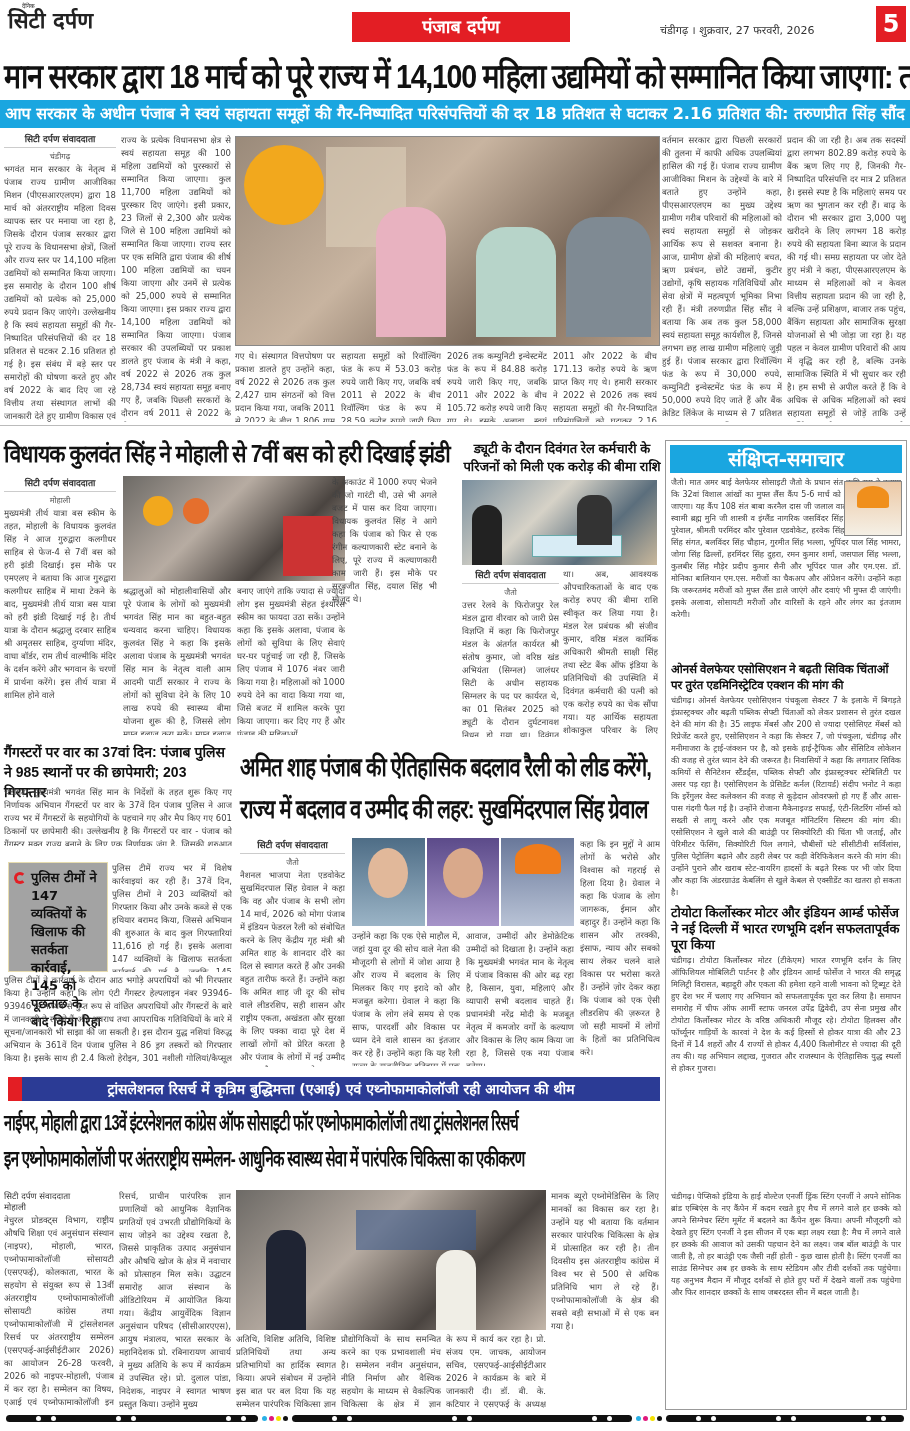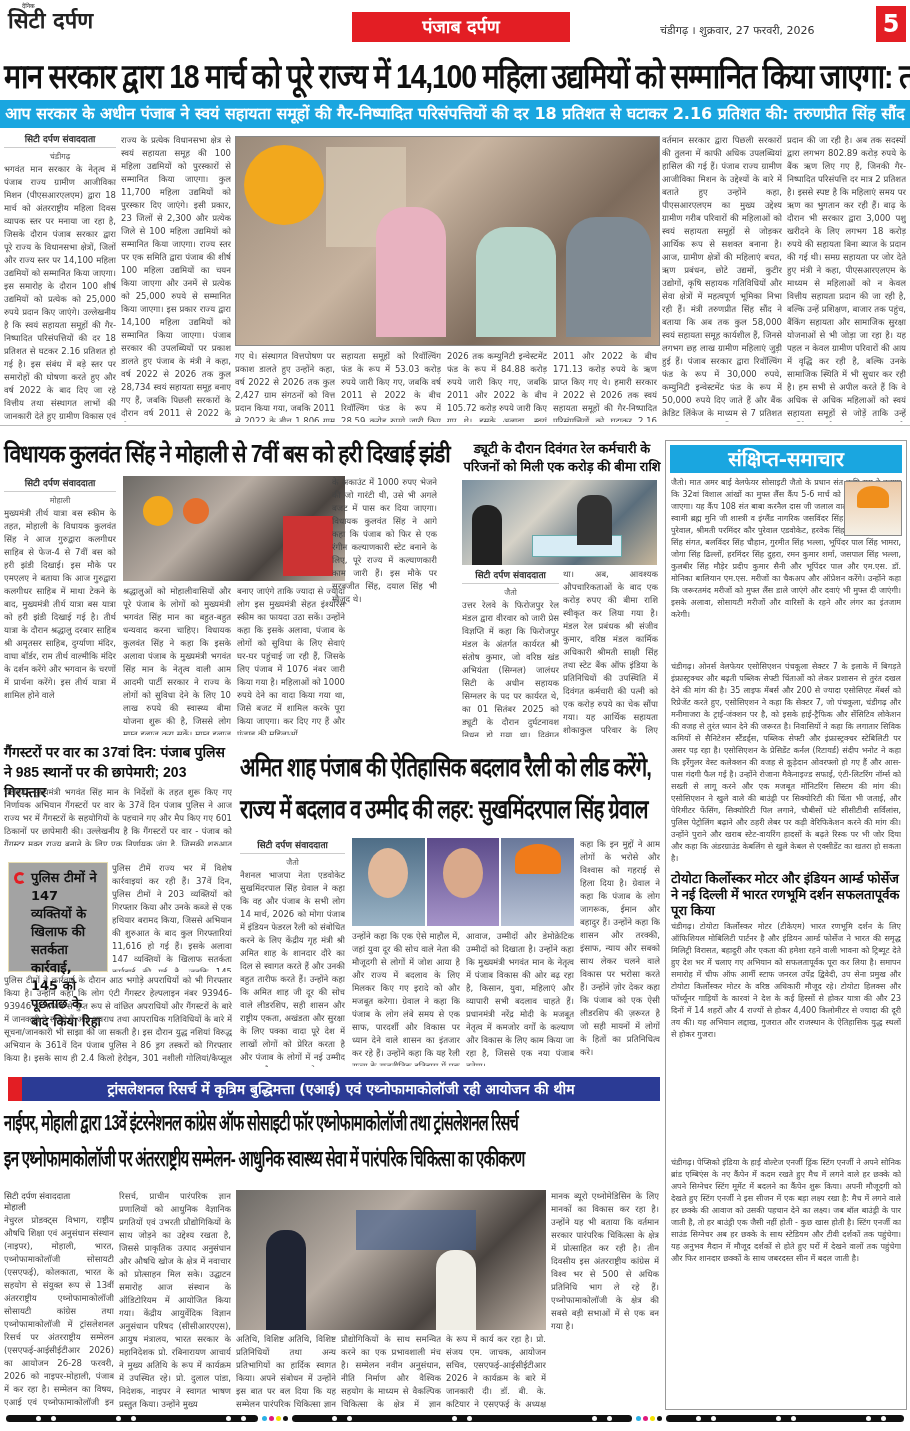--- a/index.html
+++ b/index.html
@@ -132,20 +132,21 @@
 
 <div class="abs right-box" style="left:665px;top:440px;width:242px;height:970px">
   <div class="sbar" style="margin:4px;height:28px;line-height:28px;font-size:20px">संक्षिप्त-समाचार</div>
   <div style="padding:0 5px">
     <div class="abs photo" style="left:178px;top:40px;width:58px;height:55px;background:linear-gradient(#ecc9a6,#f5f0e6)">
         <div style="margin:4px auto;width:32px;height:22px;border-radius:50% 50% 10% 10%;background:#f08f1c"></div>
       </div>
     <div class="col" style="height:180px;font-size:8px;line-height:12px;margin-top:2px">जैतो। मात अमर बाई वेलफेयर सोसाइटी जैतो के प्रधान संत ऋषि राम ने बताया कि 32वां विशाल आंखों का मुफ्त लैंस कैंप 5-6 मार्च को पूरा होने पर लगाया जाएगा। यह कैंप 108 संत बाबा करनैल दास जी जलाल वाले के आशीर्वाद से व स्वामी ब्रह्म मुनि जी शास्त्री व इंग्लैंड नागरिक जसविंदर सिंह ढिल्लों, गुरदेव सिंह पुरेवाल, श्रीमती परमिंदर कौर पुरेवाल एडवोकेट, हरवेक सिंह पालीवाल, परमिंदर सिंह संगत, बलविंदर सिंह चौहान, गुरमीत सिंह भल्ला, भूपिंदर पाल सिंह भामरा, जोगा सिंह ढिल्लों, हरमिंदर सिंह दुहरा, रमन कुमार शर्मा, जसपाल सिंह भल्ला, कुलबीर सिंह मौड़ेर प्रदीप कुमार सैनी और भूपिंदर पाल और एम.एस. डॉ. मोनिका बालियान एम.एस. मरीजों का चैकअप और ऑप्रेशन करेंगे। उन्होंने कहा कि जरूरतमंद मरीजों को मुफ्त लैंस डाले जाएंगे और दवाएं भी मुफ्त दी जाएंगी। इसके अलावा, सोसायटी मरीजों और वारिसों के रहने और लंगर का इंतजाम करेगी।</div>
   </div>
   <div style="padding:0 5px;margin-top:4px">
+    <div class="h2" style="font-size:11.5px;line-height:16px;white-space:normal">ओनर्स वेलफेयर एसोसिएशन ने बढ़ती सिविक चिंताओं पर तुरंत एडमिनिस्ट्रेटिव एक्शन की मांग की</div>
     <div class="col" style="height:206px;font-size:8px;line-height:12px;margin-top:2px">चंडीगढ़। ओनर्स वेलफेयर एसोसिएशन पंचकूला सेक्टर 7 के इलाके में बिगड़ते इंफ्रास्ट्रक्चर और बढ़ती पब्लिक सेफ्टी चिंताओं को लेकर प्रशासन से तुरंत दखल देने की मांग की है। 35 लाइफ मेंबर्स और 200 से ज्यादा एसोसिएट मेंबर्स को रिप्रेजेंट करते हुए, एसोसिएशन ने कहा कि सेक्टर 7, जो पंचकूला, चंडीगढ़ और मनीमाजरा के ट्राई-जंक्शन पर है, को इसके हाई-ट्रैफिक और सेंसिटिव लोकेशन की वजह से तुरंत ध्यान देने की जरूरत है। निवासियों ने कहा कि लगातार सिविक कमियों से सैनिटेशन स्टैंडर्ड्स, पब्लिक सेफ्टी और इंफ्रास्ट्रक्चर स्टेबिलिटी पर असर पड़ रहा है। एसोसिएशन के प्रेसिडेंट कर्नल (रिटायर्ड) संदीप भनोट ने कहा कि इर्रेगुलर वेस्ट कलेक्शन की वजह से कूड़ेदान ओवरफ्लो हो गए हैं और आस-पास गंदगी फैल गई है। उन्होंने रोजाना मैकेनाइज्ड सफाई, एंटी-लिटरिंग नॉर्म्स को सख्ती से लागू करने और एक मजबूत मॉनिटरिंग सिस्टम की मांग की। एसोसिएशन ने खुले वाले की बाउंड्री पर सिक्योरिटी की चिंता भी जताई, और पेरिमीटर फेंसिंग, सिक्योरिटी पिल लगाने, चौबीसों घंटे सीसीटीवी सर्विलांस, पुलिस पेट्रोलिंग बढ़ाने और ठहरी लेबर पर कड़ी वेरिफिकेशन करने की मांग की। उन्होंने पुराने और खराब स्टेट-वायरिंग हादसों के बढ़ते रिस्क पर भी जोर दिया और कहा कि अंडरग्राउंड केबलिंग से खुले केबल से एक्सीडेंट का खतरा हो सकता है।</div>
   </div>
   <div style="padding:0 5px;margin-top:4px">
     <div class="h2" style="font-size:13px;line-height:16px;white-space:normal">टोयोटा किर्लोस्कर मोटर और इंडियन आर्म्ड फोर्सेज ने नई दिल्ली में भारत रणभूमि दर्शन सफलतापूर्वक पूरा किया</div>
     <div class="col" style="height:232px;font-size:8px;line-height:12px;margin-top:2px">चंडीगढ़। टोयोटा किर्लोस्कर मोटर (टीकेएम) भारत रणभूमि दर्शन के लिए ऑफिशियल मोबिलिटी पार्टनर है और इंडियन आर्म्ड फोर्सेज ने भारत की समृद्ध मिलिट्री विरासत, बहादुरी और एकता की हमेशा रहने वाली भावना को ट्रिब्यूट देते हुए देश भर में चलाए गए अभियान को सफलतापूर्वक पूरा कर लिया है। समापन समारोह में चीफ ऑफ आर्मी स्टाफ जनरल उपेंद्र द्विवेदी, उप सेना प्रमुख और टोयोटा किर्लोस्कर मोटर के वरिष्ठ अधिकारी मौजूद रहे। टोयोटा हिलक्स और फॉर्च्यूनर गाड़ियों के कारवां ने देश के कई हिस्सों से होकर यात्रा की और 23 दिनों में 14 शहरों और 4 राज्यों से होकर 4,400 किलोमीटर से ज्यादा की दूरी तय की। यह अभियान लद्दाख, गुजरात और राजस्थान के ऐतिहासिक युद्ध स्थलों से होकर गुजरा।</div>
   </div>
   <div style="padding:0 5px;margin-top:4px">
     <div class="col" style="height:150px;font-size:8px;line-height:12px;margin-top:2px">चंडीगढ़। पेप्सिको इंडिया के हाई वोल्टेज एनर्जी ड्रिंक स्टिंग एनर्जी ने अपने सोनिक ब्रांड एम्बिएंस के नए कैंपेन में कदम रखते हुए मैच में लगने वाले हर छक्के को अपने सिग्नेचर स्टिंग मूमेंट में बदलने का कैंपेन शुरू किया। अपनी मौजूदगी को देखते हुए स्टिंग एनर्जी ने इस सीजन में एक बड़ा लक्ष्य रखा है: मैच में लगने वाले हर छक्के की आवाज को उसकी पहचान देने का लक्ष्य। जब बॉल बाउंड्री के पार जाती है, तो हर बाउंड्री एक जैसी नहीं होती - कुछ खास होती है। स्टिंग एनर्जी का साउंड सिग्नेचर अब हर छक्के के साथ स्टेडियम और टीवी दर्शकों तक पहुंचेगा। यह अनुभव मैदान में मौजूद दर्शकों से होते हुए घरों में देखने वालों तक पहुंचेगा और फिर शानदार छक्कों के साथ जबरदस्त सीन में बदल जाती है।</div>
   </div>
 </div>

